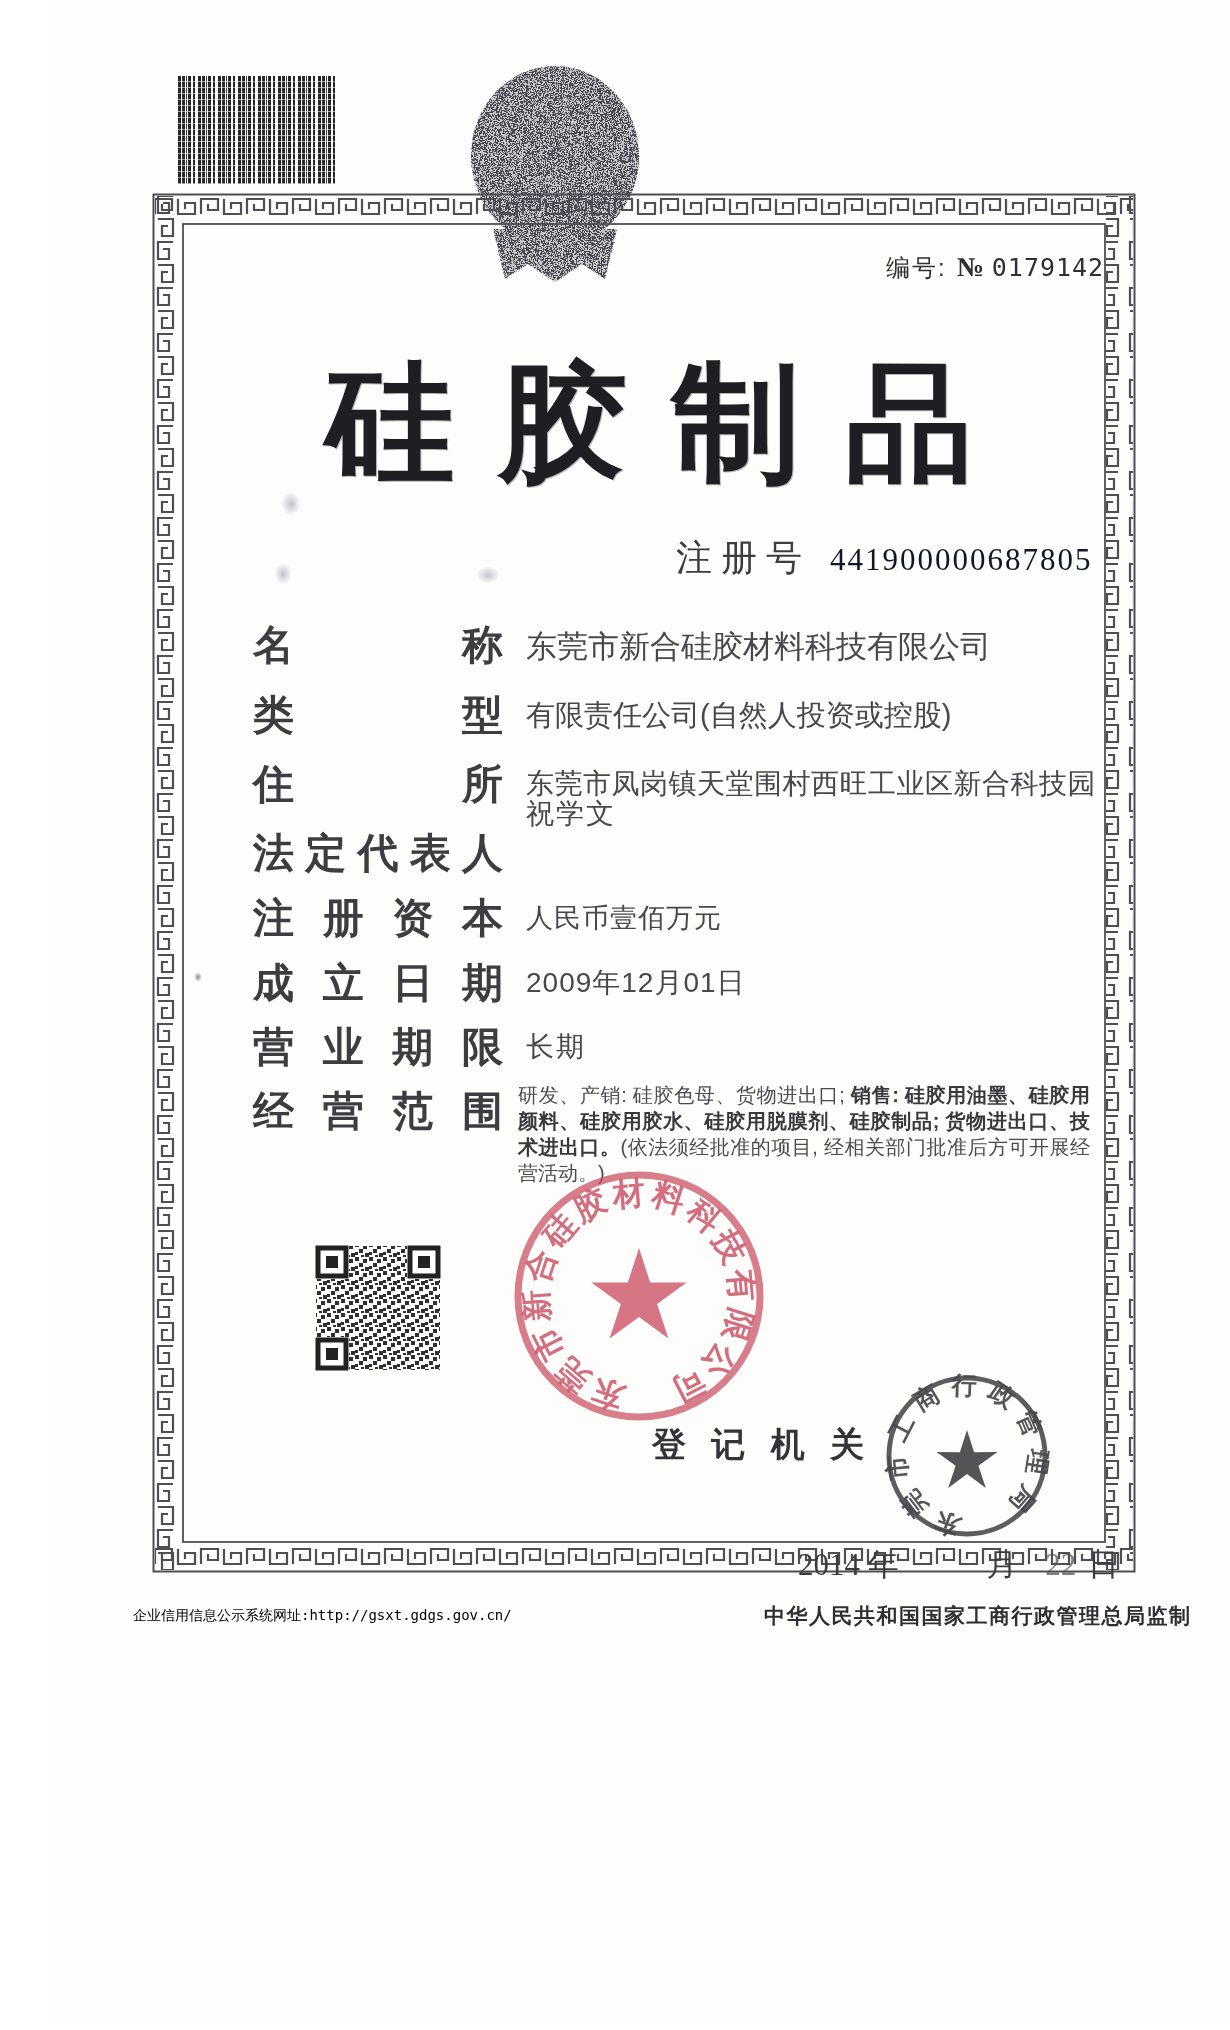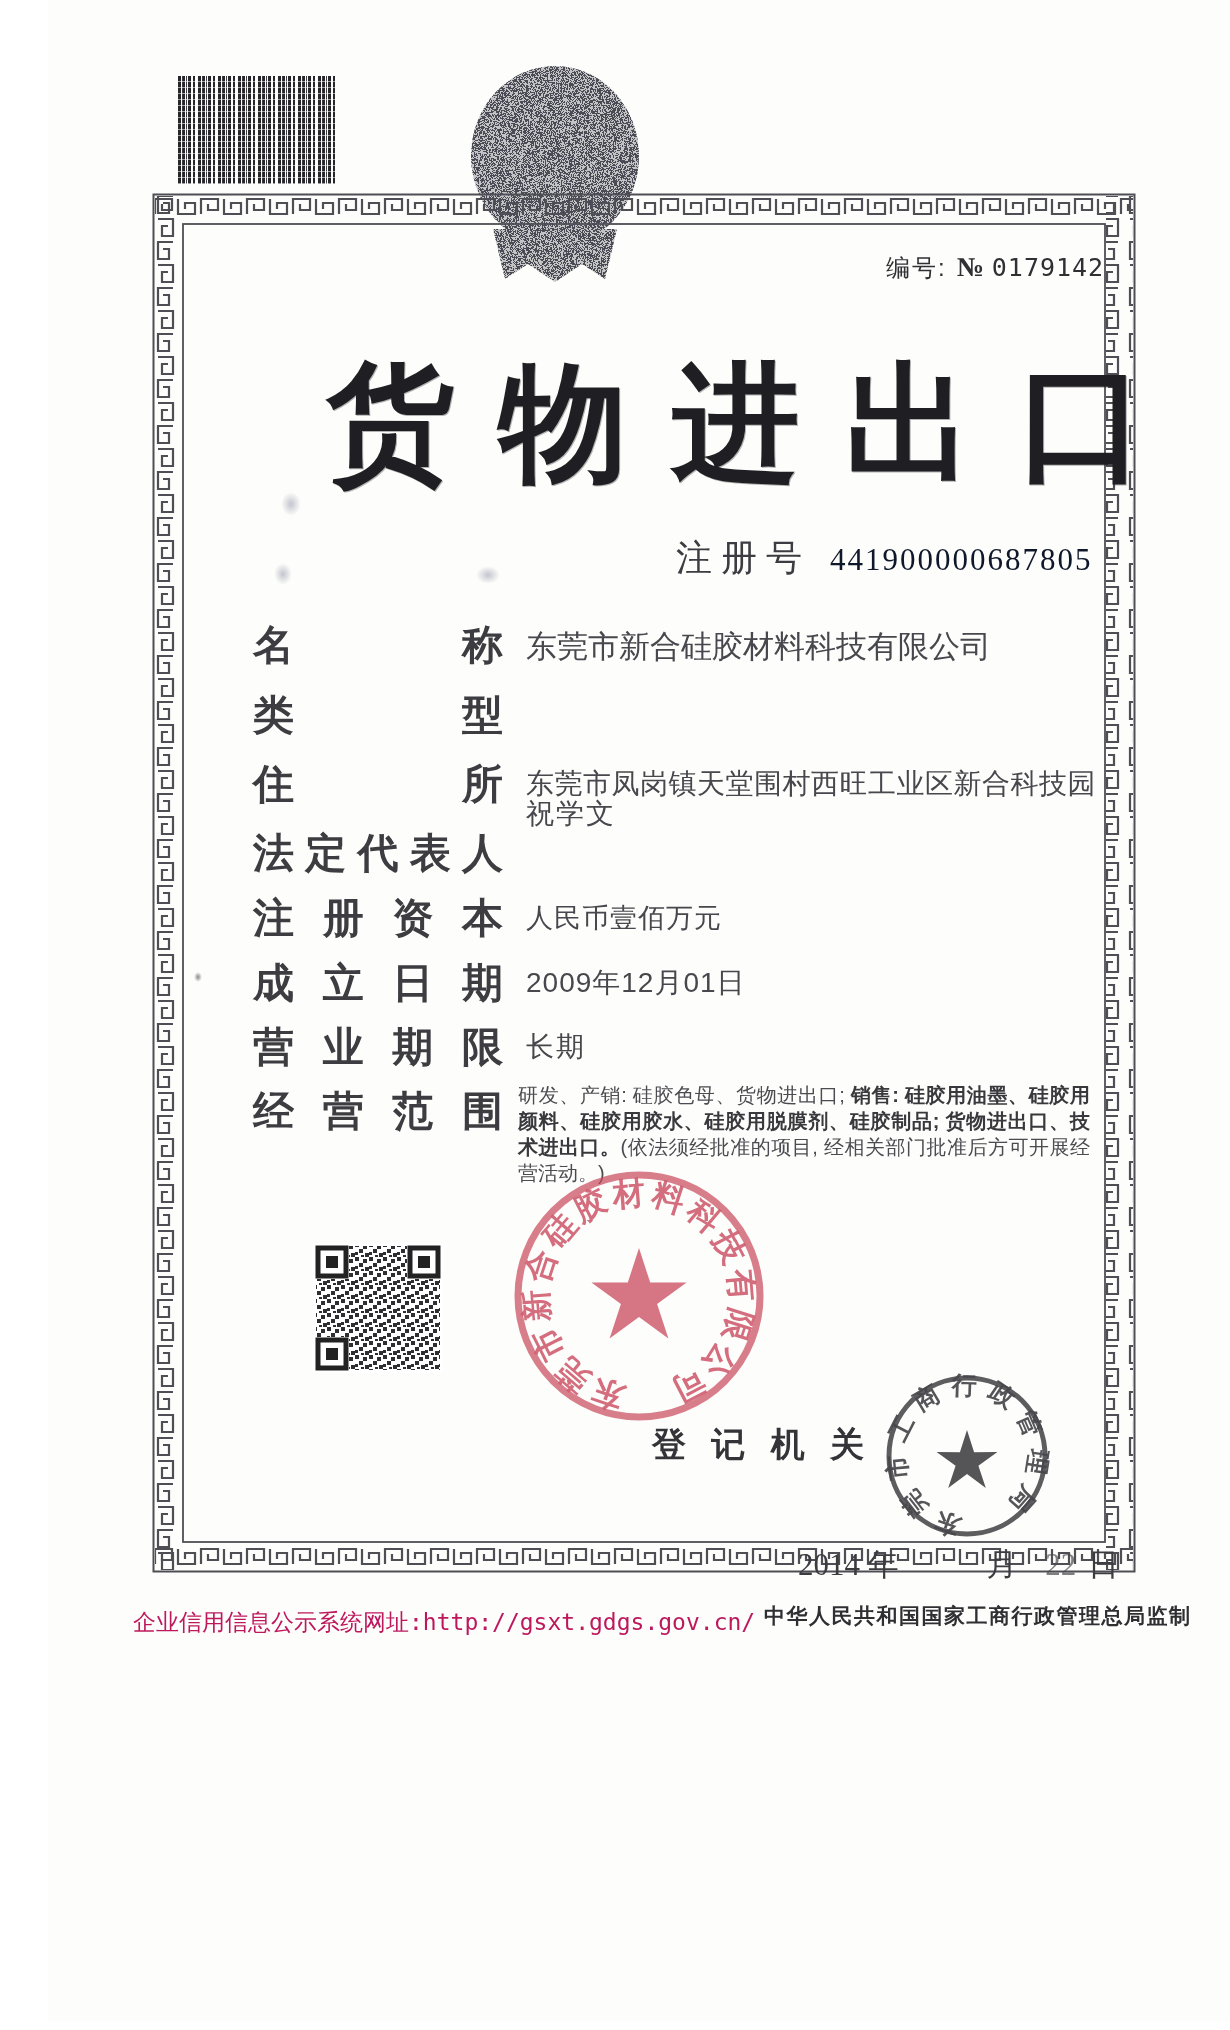--- a/index.html
+++ b/index.html
@@ -50,21 +50,21 @@
   .seal-red{position:absolute;left:461px;top:1166px;width:260px;height:260px;z-index:4;opacity:.88;}
   .stamp-black{position:absolute;left:835px;top:1372px;width:168px;height:168px;z-index:5;opacity:.9;}
   
   .registry{position:absolute;left:604px;top:1422px;z-index:3;display:flex;justify-content:space-between;
             width:212px;font-size:34px;font-weight:600;color:#333338;font-family:"Liberation Serif",serif;}
   .dateline{position:absolute;left:750px;top:1544px;z-index:3;font-size:31px;color:#3b3b40;
             font-family:"Liberation Serif",serif;white-space:nowrap;}
   .dateline .gap-m{margin-left:80px;} .dateline .day{margin-left:20px;opacity:.7;color:#4a4a4e;}
   .dateline .gap-d{margin-left:4px;}
   
-  .footer-left{position:absolute;left:85px;top:1607px;z-index:2;font-size:23px;color:#be185d;
+  .footer-left{position:absolute;left:85px;top:1607px;z-index:2;font-size:14px;color:#000000;
                font-family:"DejaVu Sans Mono",monospace;}
   .footer-right{position:absolute;left:716px;top:1602px;z-index:2;font-size:21px;font-weight:700;
                 letter-spacing:1.5px;color:#2e2e33;}
   
   .art{position:absolute;z-index:2;border-radius:50%;
        background:radial-gradient(rgba(90,95,125,.35),rgba(90,95,125,0) 70%);filter:blur(.5px);}
   .a1{left:233px;top:492px;width:20px;height:24px;}
   .a2{left:226px;top:563px;width:18px;height:22px;}
   .a3{left:428px;top:566px;width:24px;height:18px;}
   .a4{left:146px;top:972px;width:8px;height:10px;background:radial-gradient(rgba(60,60,70,.6),rgba(60,60,70,0) 70%);}
@@ -120,41 +120,42 @@
       <rect x="954" y="3" width="27" height="1374" fill="url(#mv)"></rect>
       <rect x="1.5" y="1.5" width="981" height="1377" fill="none" stroke="#4e4e54" stroke-width="2"></rect>
       <rect x="31" y="31" width="922" height="1318" fill="none" stroke="#4e4e54" stroke-width="1.8"></rect>
     </svg>
   </div>
 
   <div class="serial">
     <span class="lbl">编号:</span><span class="no-sym">№</span><span class="num">0179142</span>
   </div>
 
-  <div class="title">货物进出口</div>
+  <div class="title">硅胶制品</div>
 
   <div class="regline">
     <span class="rl">
         <span>注</span>
         <span>册</span>
         <span>号</span>
       </span>
     <span class="rn">441900000687805</span>
   </div>
 
   <div class="flabel r1">
       <span>名</span>
       <span>称</span>
     </div>
   <div class="fvalue v1">东莞市新合硅胶材料科技有限公司</div>
 
   <div class="flabel r2">
       <span>类</span>
       <span>型</span>
     </div>
+  <div class="fvalue v2">有限责任公司(自然人投资或控股)</div>
 
   <div class="flabel r3">
       <span>住</span>
       <span>所</span>
     </div>
   <div class="fvalue v3">东莞市凤岗镇天堂围村西旺工业区新合科技园</div>
 
   <div class="flabel r4">
       <span>法</span>
       <span>定</span>

